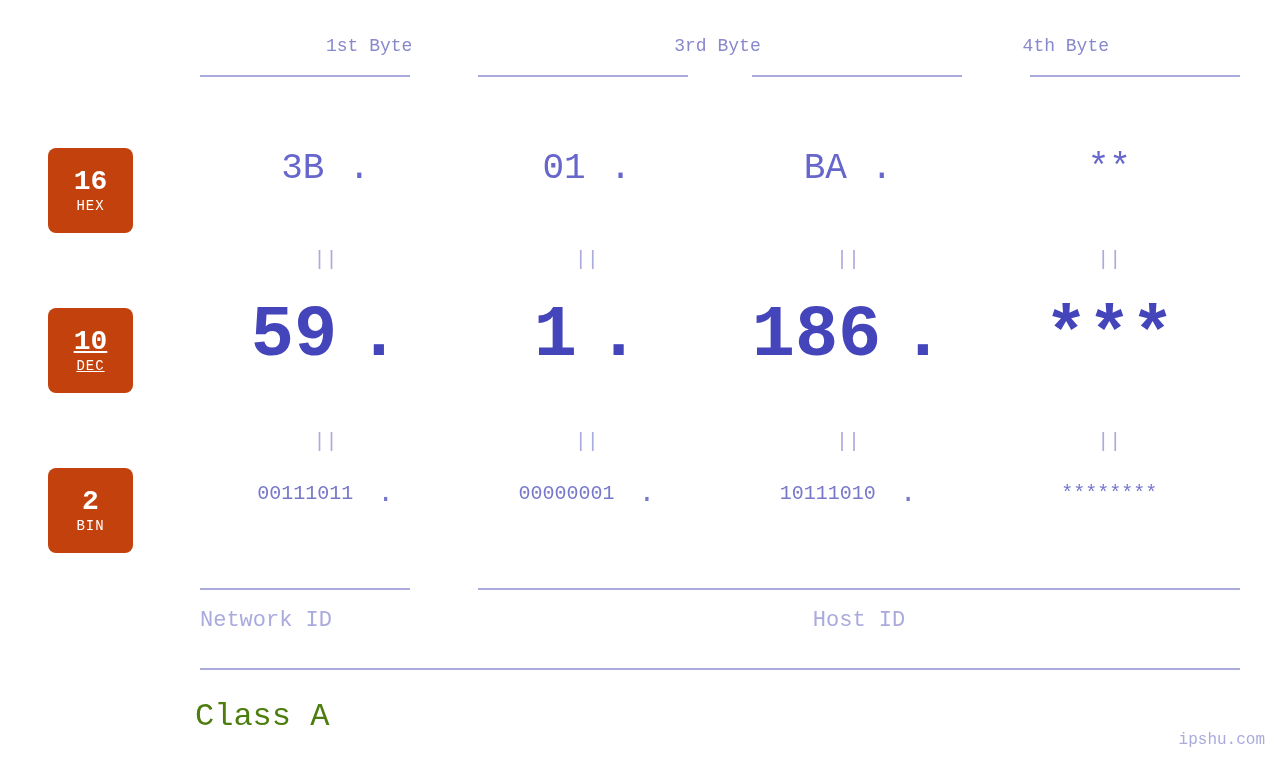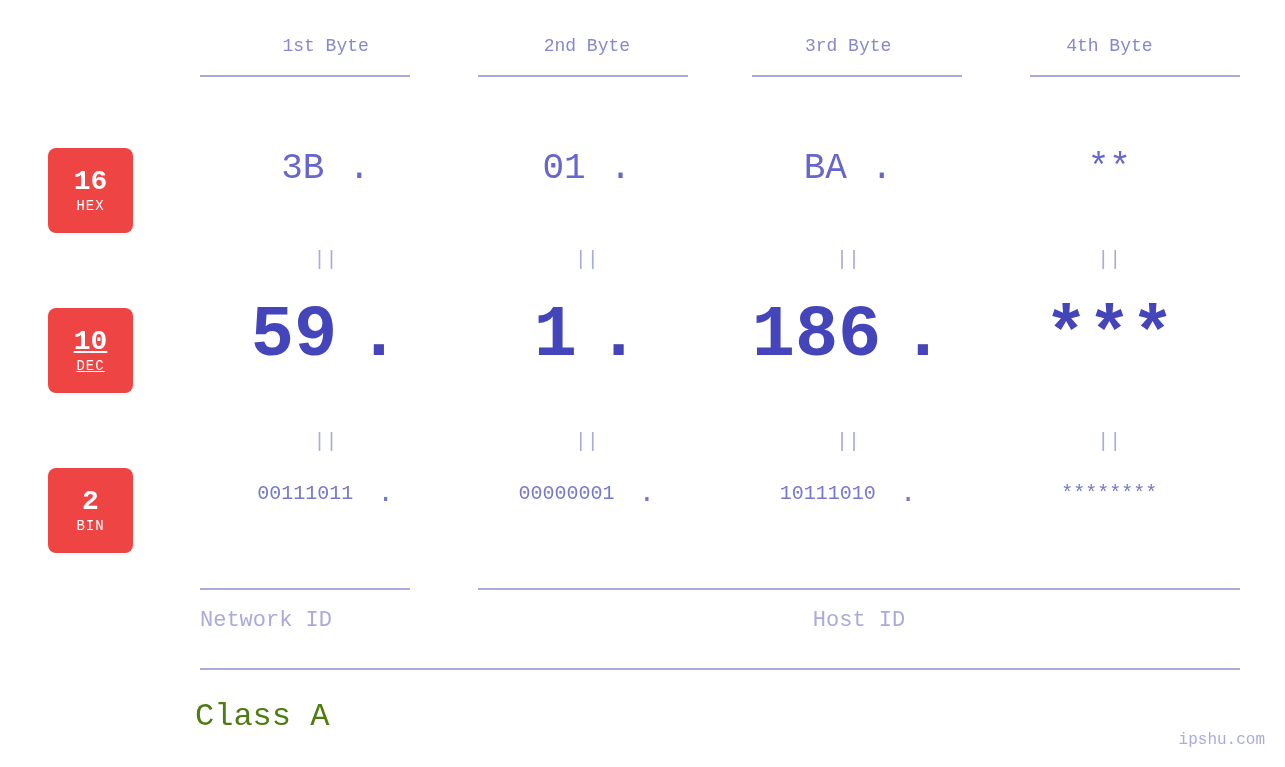--- a/index.html
+++ b/index.html
@@ -23,21 +23,21 @@
       position: relative;
       background: #ffffff;
     }
 
     
     .base-badge {
       position: absolute;
       left: 48px;
       width: 85px;
       height: 85px;
-      background-color: #ef4444;
+      background-color: #c2410c;
       border-radius: 8px;
       display: flex;
       flex-direction: column;
       align-items: center;
       justify-content: center;
       color: #ffffff;
     }
 
     .badge-hex { top: 148px; }
     .badge-dec { top: 308px; text-decoration: underline; }
@@ -273,21 +273,20 @@
     <span class="badge-number">10</span>
     <span class="badge-label">DEC</span>
   </div>
   <div class="base-badge badge-bin">
     <span class="badge-number">2</span>
     <span class="badge-label">BIN</span>
   </div>
 
   <div class="col-headers">
     <div class="col-header">1st Byte</div>
-    <div class="col-header">2nd Byte</div>
     <div class="col-header">3rd Byte</div>
     <div class="col-header">4th Byte</div>
   </div>
 
   <div class="bracket-line bracket-b1"></div>
   <div class="bracket-line bracket-b2"></div>
   <div class="bracket-line bracket-b3"></div>
   <div class="bracket-line bracket-b4"></div>
 
   <div class="row-hex">

